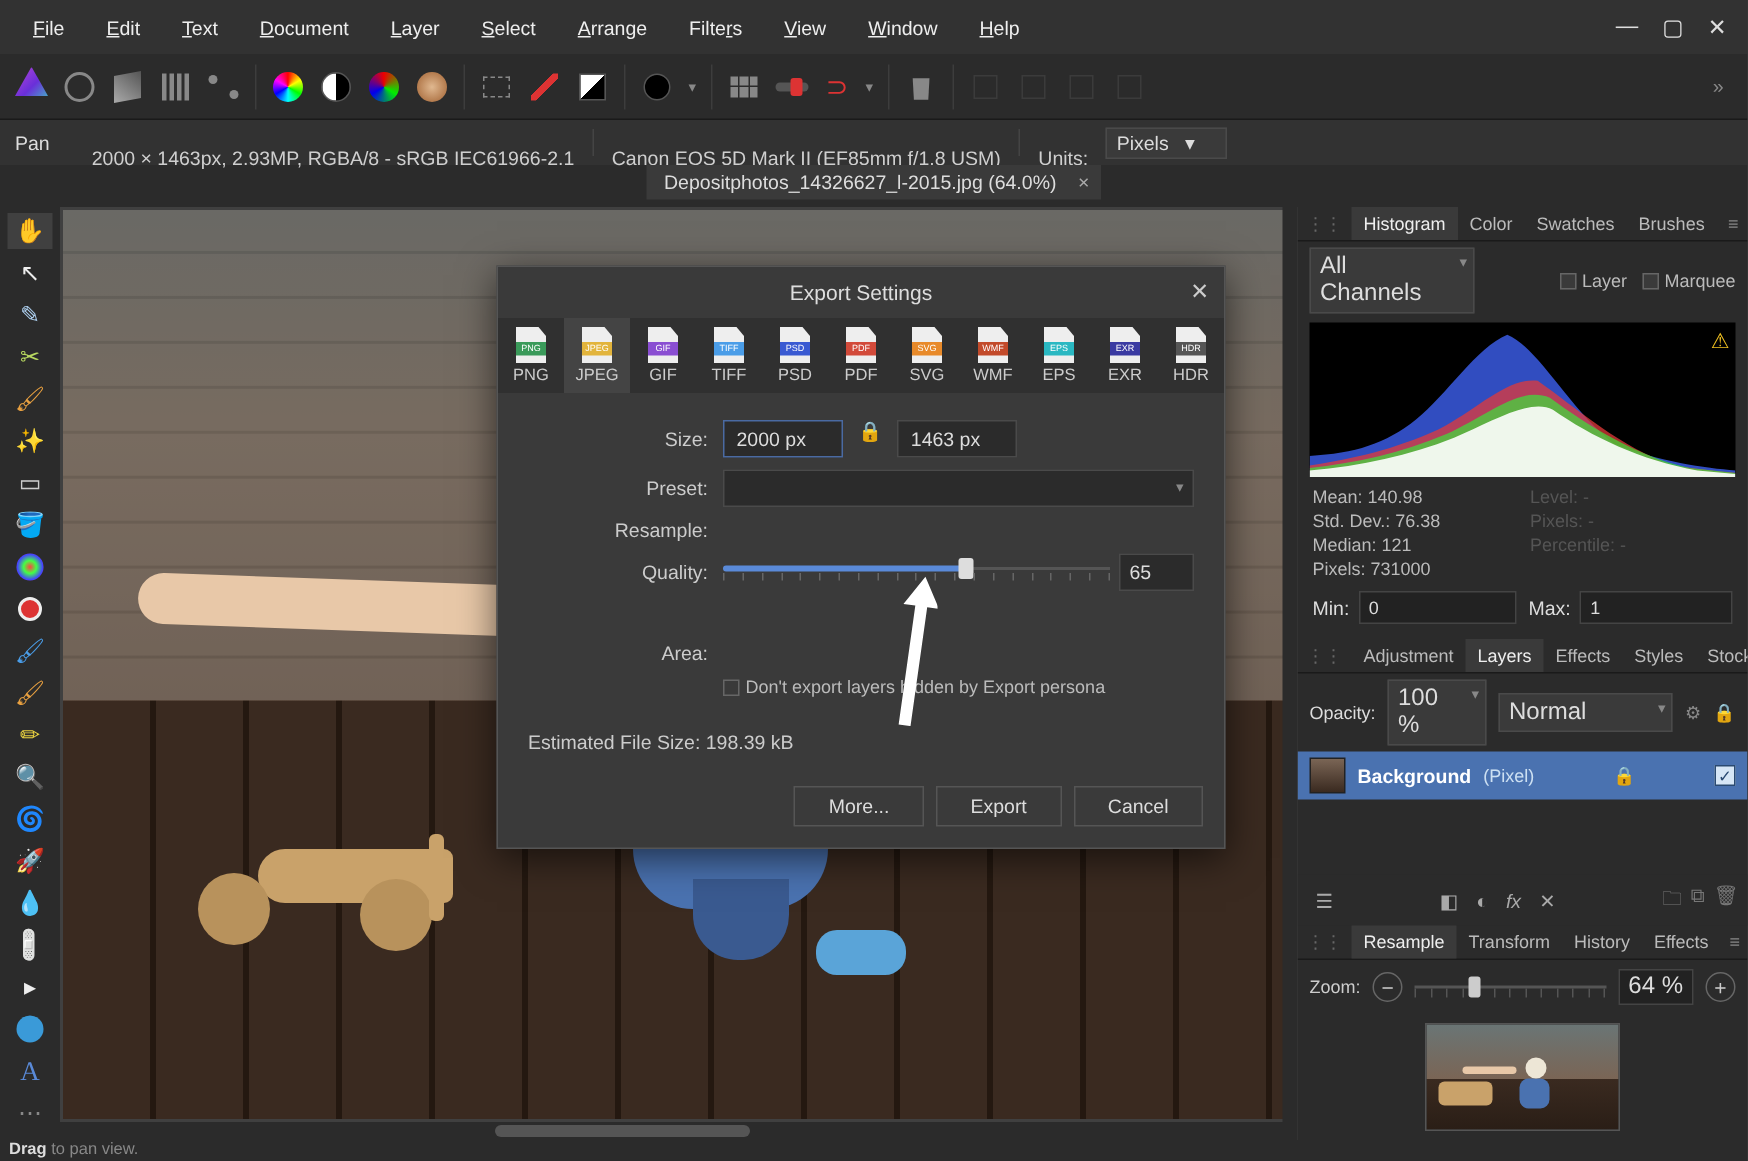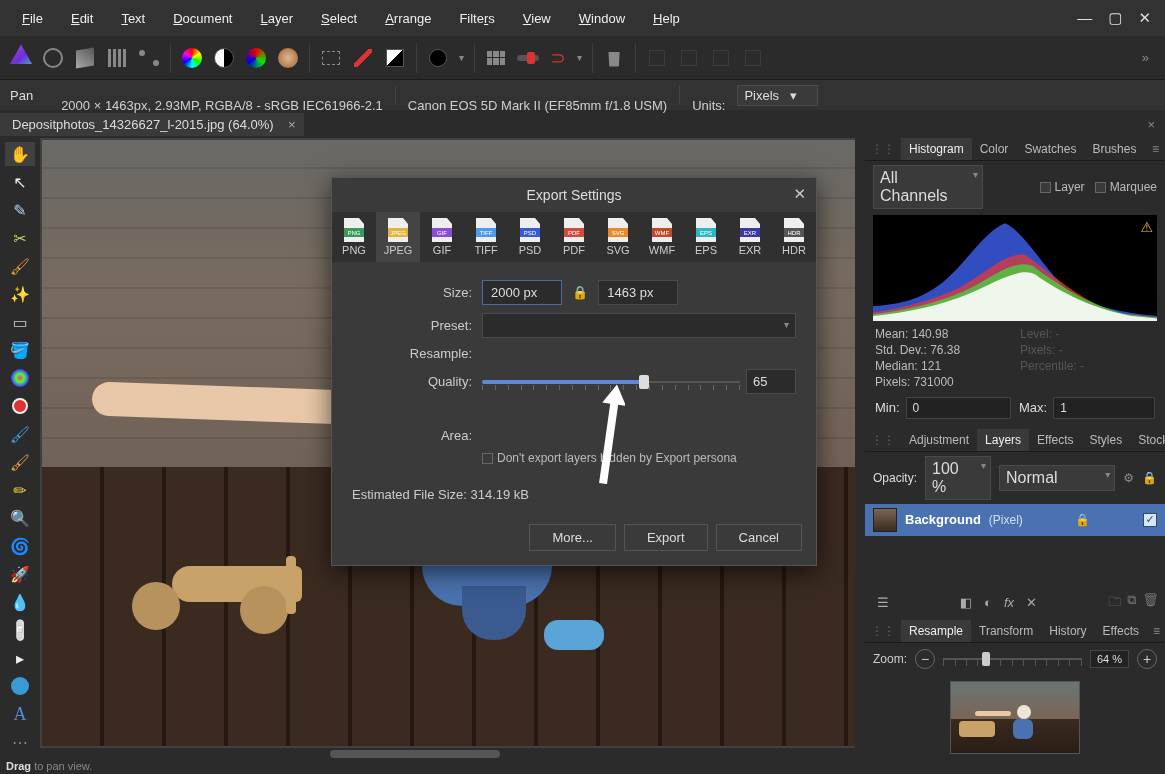--- a/index.html
+++ b/index.html
@@ -49,21 +49,21 @@
   .trash-ic{width:16px;height:18px;background:#888;clip-path:polygon(15% 20%,85% 20%,80% 100%,20% 100%);}
   .square-ic{width:16px;height:16px;border:1px solid #555;}
 
   
   .contextbar { height: 30px; background:#323232; display:flex; align-items:center; padding:0 10px; font-size:13px; color:#cfcfcf; gap:6px;}
   .contextbar .lbl{color:#ddd;}
   .contextbar .seg{padding:0 6px;margin-top:20px;}
   .units-select{background:#3a3a3a;border:1px solid #4a4a4a;padding:2px 20px 2px 6px;color:#ddd;}
 
   
-  .doctabs { height: 28px; background:#2b2b2b; display:flex; align-items:center; }
+  .doctabs { height: 28px; background:#2b2b2b; display:flex; align-items:center;flex-direction:column; }
   .doctabs .tab { background:#3a3a3a; padding:4px 30px 4px 12px; color:#ddd; position:relative; }
   .doctabs .tab .close { position:absolute; right:8px; top:4px; color:#aaa; cursor:pointer;}
 
   
   .main { position:absolute; top:138px; left:0; right:0; bottom:14px; display:flex; }
 
   
   .left-tools { width:40px; background:#2b2b2b; display:flex; flex-direction:column; align-items:center; padding-top:4px; gap:4px; }
   .lt { width:30px; height:24px; display:flex; align-items:center; justify-content:center; color:#ccc; cursor:pointer; font-size:16px; }
   .lt.active{background:#404040;}
@@ -162,21 +162,21 @@
   .fxbar span{cursor:pointer;}
 
   .nav-row{display:flex;align-items:center;gap:8px;padding:6px 8px;}
   .zoom-label{font-size:12px;color:#ccc;}
   .circ-btn{width:20px;height:20px;border:1px solid #666;border-radius:50%;display:flex;align-items:center;justify-content:center;color:#ccc;cursor:pointer;font-size:14px;}
   .zoom-slider{flex:1;height:18px;position:relative;}
   .zoom-slider .track{position:absolute;left:0;right:0;top:8px;height:2px;background:#555;}
   .zoom-slider .ticks{position:absolute;left:0;right:0;top:10px;display:flex;justify-content:space-between;}
   .zoom-slider .ticks i{width:1px;height:6px;background:#555;}
   .zoom-slider .thumb-s{position:absolute;left:28%;top:2px;width:8px;height:14px;background:#ccc;border-radius:2px;}
-  .zoom-val{background:#222;border:1px solid #444;padding:2px 6px;font-size:11px;}
+  .zoom-val{background:#222;border:1px solid #444;padding:2px 6px;font-size:16px;}
 
   .nav-thumb{margin:6px auto;width:130px;height:88px;border:1px solid #555;background:linear-gradient(to bottom,#6a7575 0%,#7a6555 52%,#3a2a20 52%,#2a1e16 100%);position:relative;}
   .nav-thumb .mini-plane{position:absolute;left:8px;bottom:16px;width:36px;height:16px;background:#c9a26a;border-radius:4px;}
   .nav-thumb .mini-child{position:absolute;left:54px;bottom:8px;width:36px;height:44px;}
   .nav-thumb .mini-child .mc-body{position:absolute;left:8px;top:18px;width:20px;height:20px;background:#4a72b0;border-radius:6px;}
   .nav-thumb .mini-child .mc-head{position:absolute;left:12px;top:4px;width:14px;height:14px;border-radius:50%;background:#ede6d6;}
   .nav-thumb .mini-child .mc-arm{position:absolute;left:-30px;top:10px;width:36px;height:5px;background:#e8c8a8;border-radius:3px;}
 
   
   .dialog {
@@ -192,21 +192,21 @@
   .fmt .doc-ic{width:20px;height:24px;margin:0 auto 2px;display:block;position:relative;}
   .doc-ic::before{content:"";position:absolute;inset:0;background:#eee;clip-path:polygon(0 0,75% 0,100% 25%,100% 100%,0 100%);}
   .doc-ic .band{position:absolute;left:0;right:0;top:10px;height:9px;font-size:6px;color:#fff;display:flex;align-items:center;justify-content:center;}
   .c-png{background:#3a9a5a;} .c-jpeg{background:#e2b43c;} .c-gif{background:#8a4ed2;} .c-tiff{background:#4a9de8;}
   .c-psd{background:#3a5ad2;} .c-pdf{background:#d24a3a;} .c-svg{background:#e88a2a;} .c-wmf{background:#c24a2a;}
   .c-eps{background:#2ab8c2;} .c-exr{background:#3a3aa2;} .c-hdr{background:#555;}
 
   .form{padding:18px 20px 8px;}
   .frow{display:flex;align-items:center;margin-bottom:8px;}
   .frow .lbl{width:130px;text-align:right;padding-right:10px;color:#ccc;font-size:13px;}
-  .frow .val{flex:1;display:flex;gap:6px;align-items:center;}
+  .frow .val{flex:1;display:flex;gap:6px;align-items:flex-start;}
   .inbox{background:#2b2b2b;border:1px solid #4a6aa2;padding:4px 8px;color:#ddd;width:80px;font-size:13px;}
   .inbox.plain{border:1px solid #4a4a4a;}
   .lockic{color:#d8a030;font-size:13px;padding:0 4px;}
   .widebox{background:#2b2b2b;border:1px solid #4a4a4a;padding:4px 8px;color:#ddd;flex:1;position:relative;font-size:13px;}
   .widebox::after{content:"▾";position:absolute;right:6px;top:5px;color:#888;font-size:10px;}
   .qslider{flex:1;position:relative;height:20px;}
   .qslider .filled{position:absolute;left:0;top:8px;height:4px;width:62%;background:#5a8ad8;border-radius:2px;}
   .qslider .rest{position:absolute;left:62%;right:0;top:9px;height:2px;background:#555;}
   .qslider .thumb{position:absolute;left:61%;top:3px;width:10px;height:14px;background:#ddd;border-radius:2px;}
   .qslider .ticks{position:absolute;left:0;right:0;top:13px;display:flex;justify-content:space-between;}
@@ -655,21 +655,21 @@
       <div class="val">
         <span class="chk">
             <span class="chkbox"></span>
             <span>Don't export layers hidden by Export persona</span>
           </span>
       </div>
     </div>
   </div>
   <div class="estimate">
     <span>Estimated File Size:</span>
-    <span>314.19 kB</span>
+    <span>198.39 kB</span>
   </div>
   <div class="dlg-buttons">
     <span class="btn">More...</span>
     <span class="btn">Export</span>
     <span class="btn">Cancel</span>
   </div>
 </div>
 
 <div class="cursor-arrow">
   <svg viewBox="0 0 30 100">

